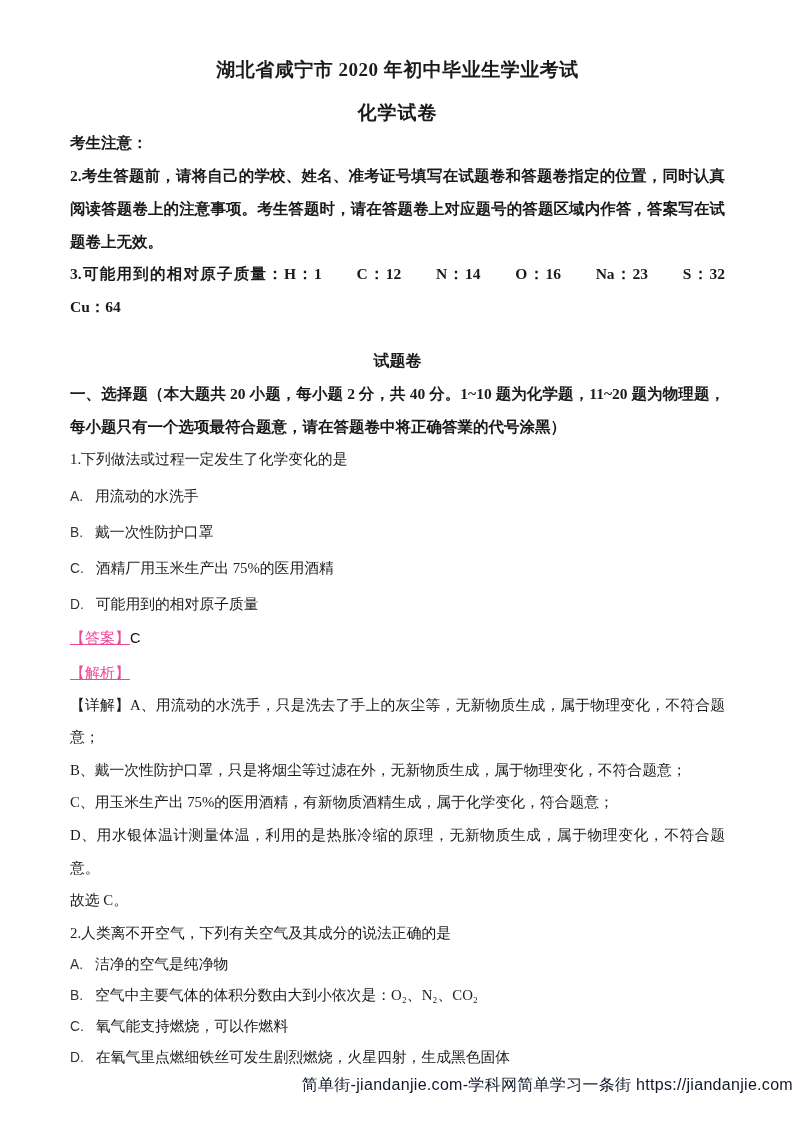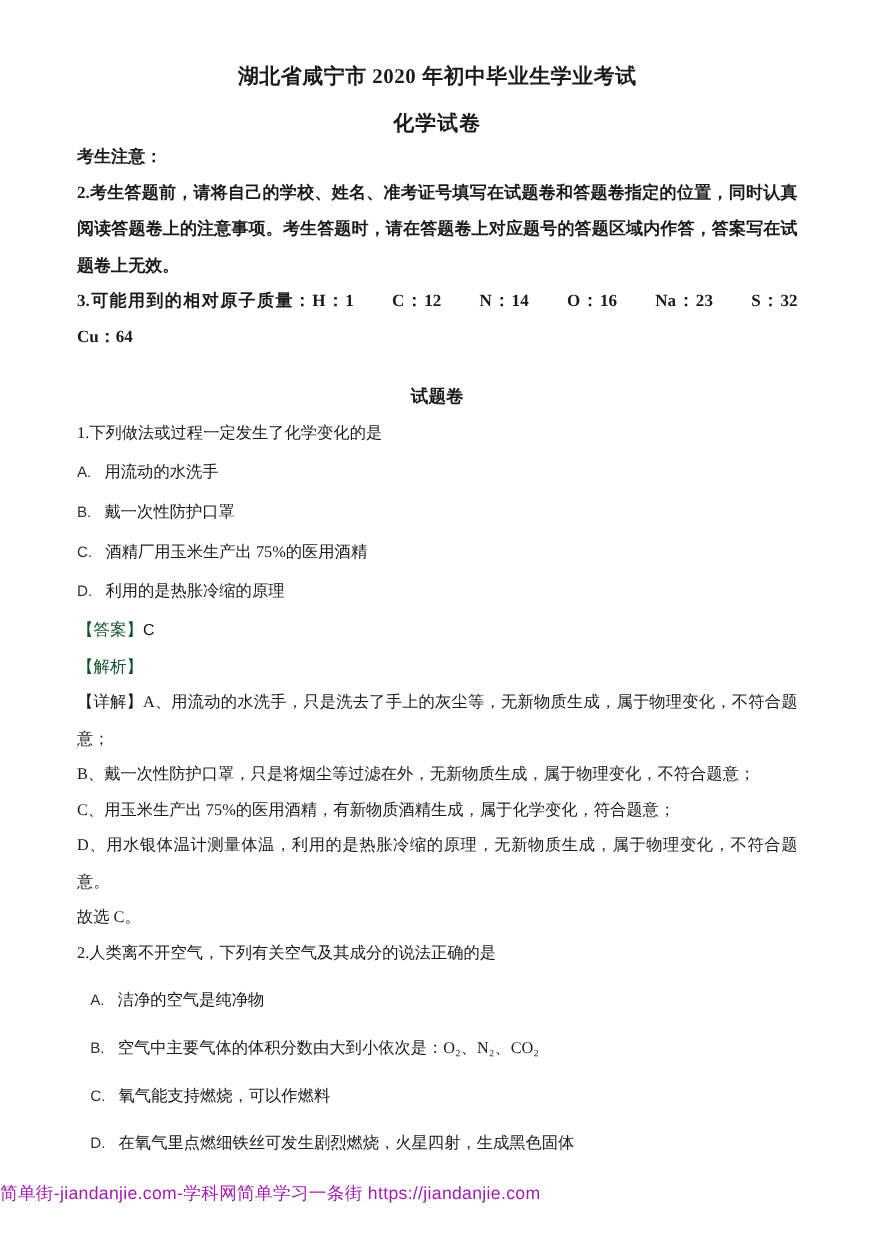--- a/index.html
+++ b/index.html
@@ -60,87 +60,88 @@
     font-size: 14.8px;
     line-height: 2.2;
     margin: 0;
     font-family: Liberation Serif, serif;
   }
   .option-row {
     font-size: 14.8px;
     line-height: 2.1;
     margin: 5px 0 0 0;
   }
-  .option-row.tight { margin: 12px; }
+  .option-row.tight { margin: 0; }
   .opt-label {
     font-family: "Liberation Sans", "DejaVu Sans", sans-serif;
     font-size: 13.8px;
     margin-right: 12px;
     color: #333333;
   }
   .ans-row {
     font-size: 15px;
     line-height: 2.15;
     margin: 2px 0 0 0;
   }
-  .ans-label { color: #14532d; }
+  .ans-label { color: #ec4899; text-decoration: underline; }
   .ans-value {
     font-family: "Liberation Sans", "DejaVu Sans", sans-serif;
     font-size: 14.5px;
     color: #111111;
   }
   .detail-para {
     font-size: 14.8px;
     line-height: 2.2;
     margin: 0;
     text-align: justify;
   }
   .footer {
     position: absolute;
     left: 0;
     bottom: 26px;
     width: 100%;
-    text-align: left;
+    text-align: right;
     font-family: "Liberation Sans", "DejaVu Sans", sans-serif;
     font-size: 16px;
-    color: #a21caf;
+    color: #0f172a;
     letter-spacing: 0.3px;
     margin-top: 47px;
   }
 </style>
 </head>
 <body>
 
 <div class="doc">
 
   <div class="title">湖北省咸宁市 2020 年初中毕业生学业考试</div>
   <div class="subtitle">化学试卷</div>
 
   <div class="notice-block">
     <p class="para bold">考生注意：</p>
     <p class="para bold">2.考生答题前，请将自己的学校、姓名、准考证号填写在试题卷和答题卷指定的位置，同时认真阅读答题卷上的注意事项。考生答题时，请在答题卷上对应题号的答题区域内作答，答案写在试题卷上无效。</p>
     <p class="para bold">3.可能用到的相对原子质量：H：1　　C：12　　N：14　　O：16　　Na：23　　S：32　　Cu：64</p>
   </div>
 
   <div class="paper-label">试题卷</div>
 
+  <p class="section-heading">一、选择题（本大题共 20 小题，每小题 2 分，共 40 分。1~10 题为化学题，11~20 题为物理题，每小题只有一个选项最符合题意，请在答题卷中将正确答業的代号涂黑）</p>
 
   <div>
     <p class="stem">1.下列做法或过程一定发生了化学变化的是</p>
     <div class="option-row">
       <span class="opt-label">A.</span><span>用流动的水洗手</span>
     </div>
     <div class="option-row">
       <span class="opt-label">B.</span><span>戴一次性防护口罩</span>
     </div>
     <div class="option-row">
       <span class="opt-label">C.</span><span>酒精厂用玉米生产出 75%的医用酒精</span>
     </div>
     <div class="option-row">
-      <span class="opt-label">D.</span><span>利用的是热胀冷缩的原理</span>
+      <span class="opt-label">D.</span><span>可能用到的相对原子质量</span>
     </div>
 
     <p class="ans-row">
       <span class="ans-label">【答案】</span><span class="ans-value">C</span>
     </p>
     <p class="ans-row">
       <span class="ans-label">【解析】</span>
     </p>
 
     <p class="detail-para">

